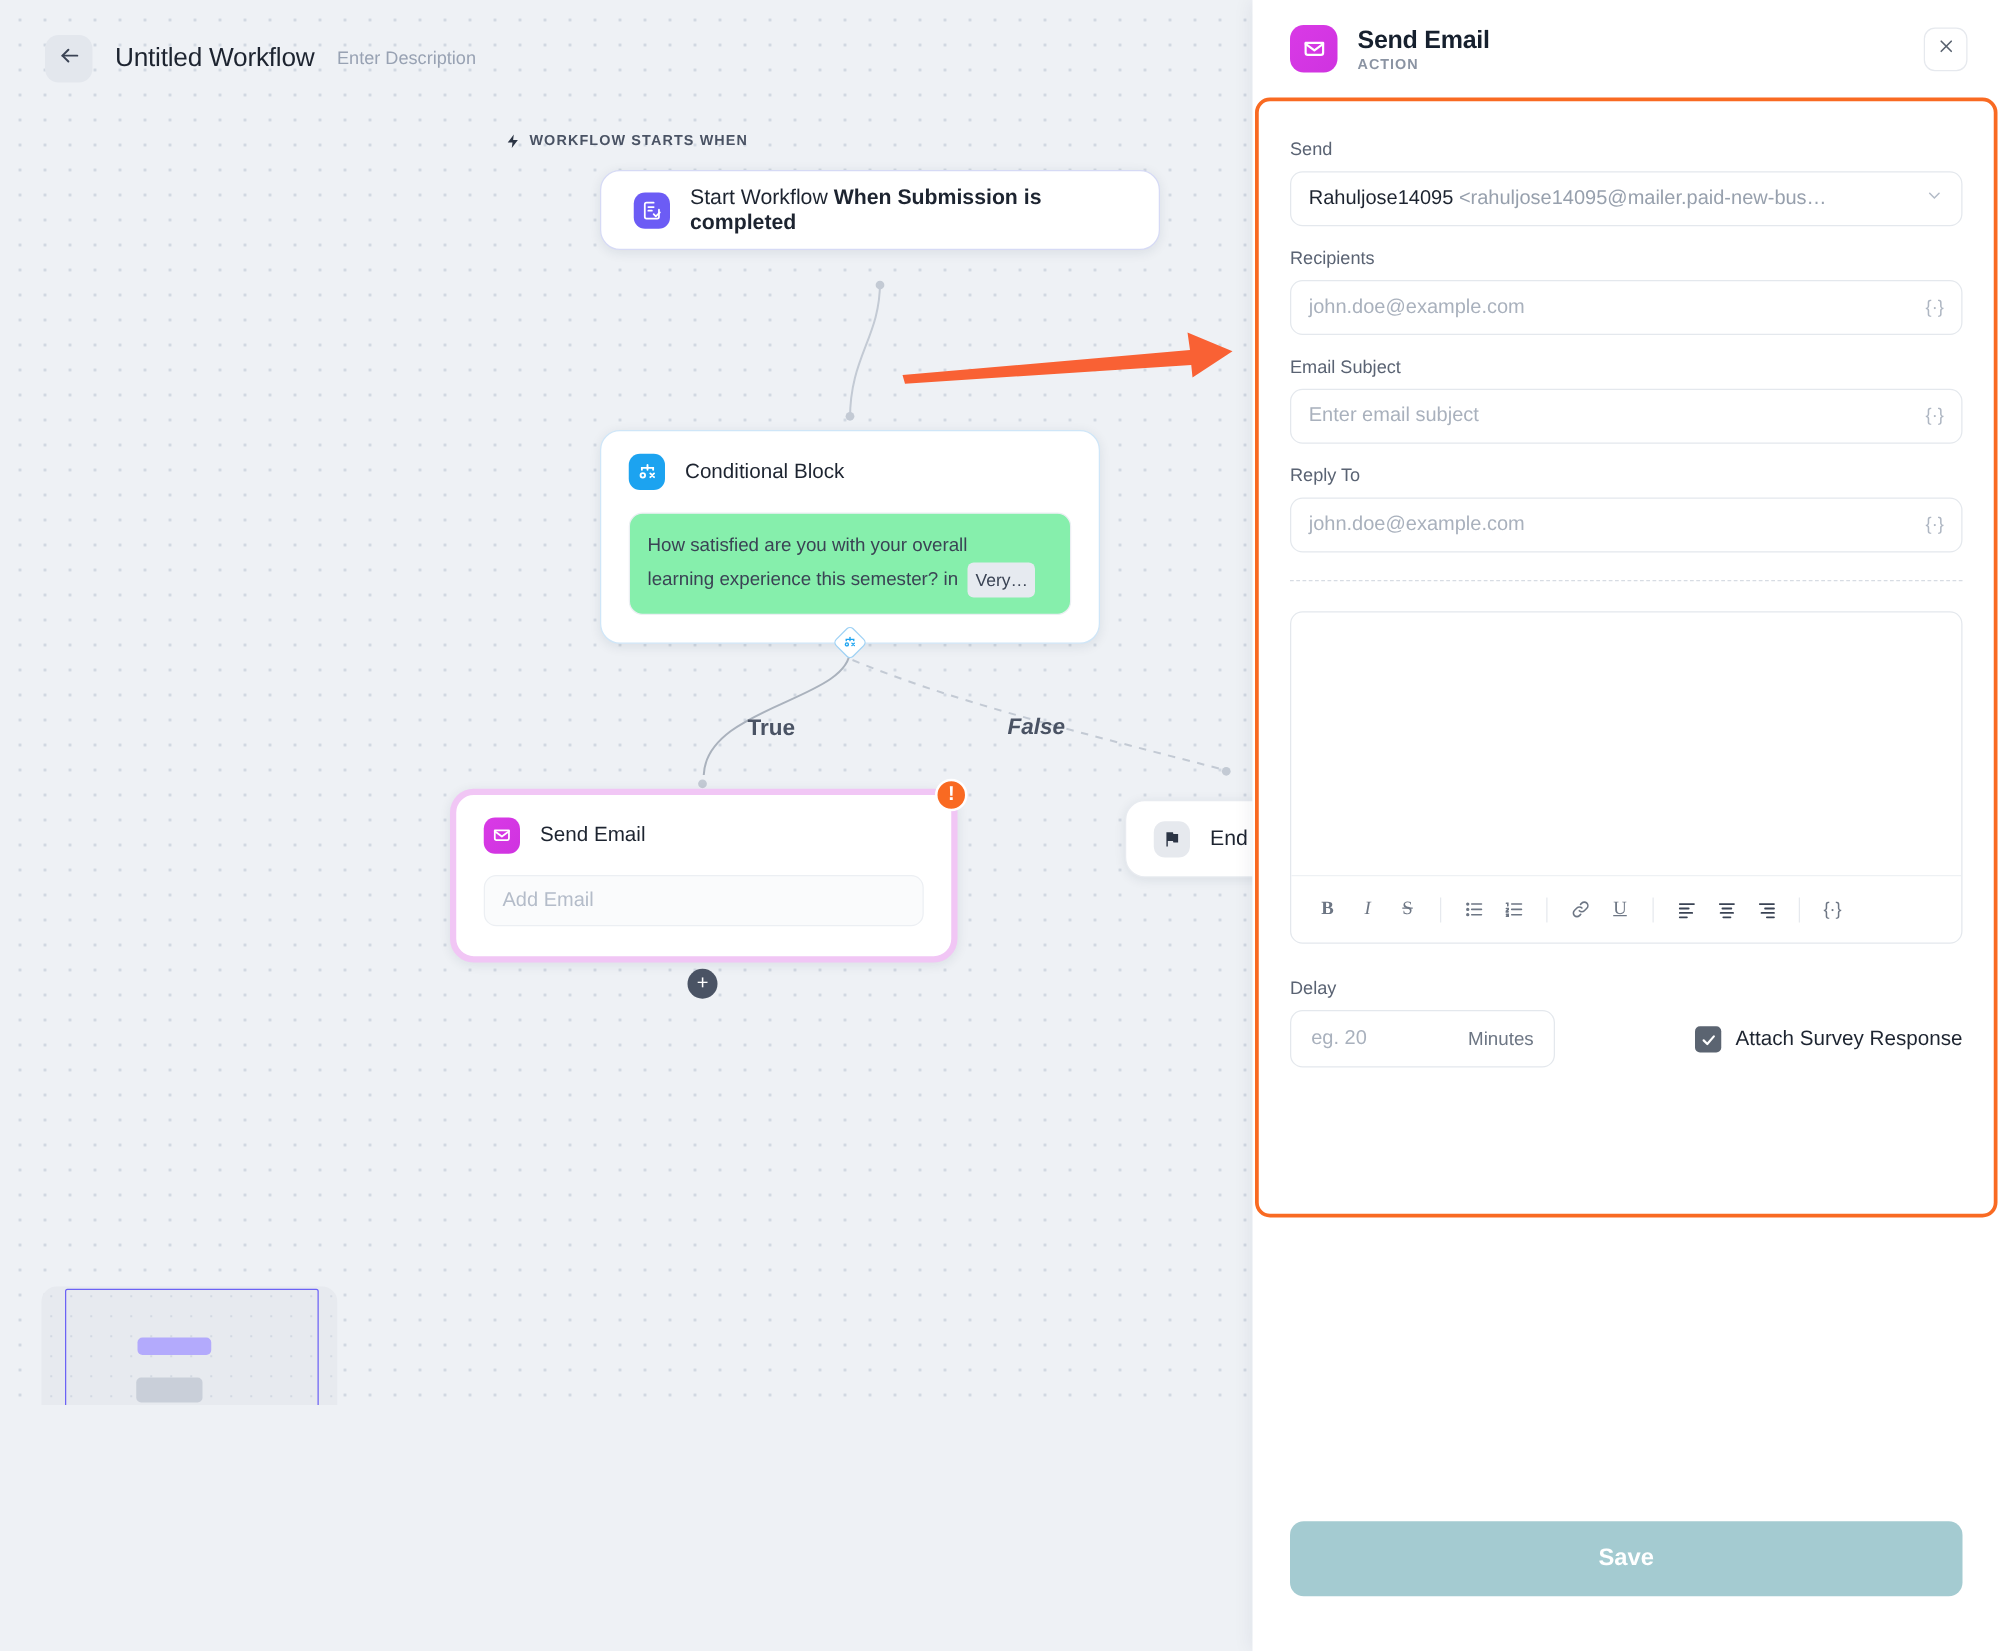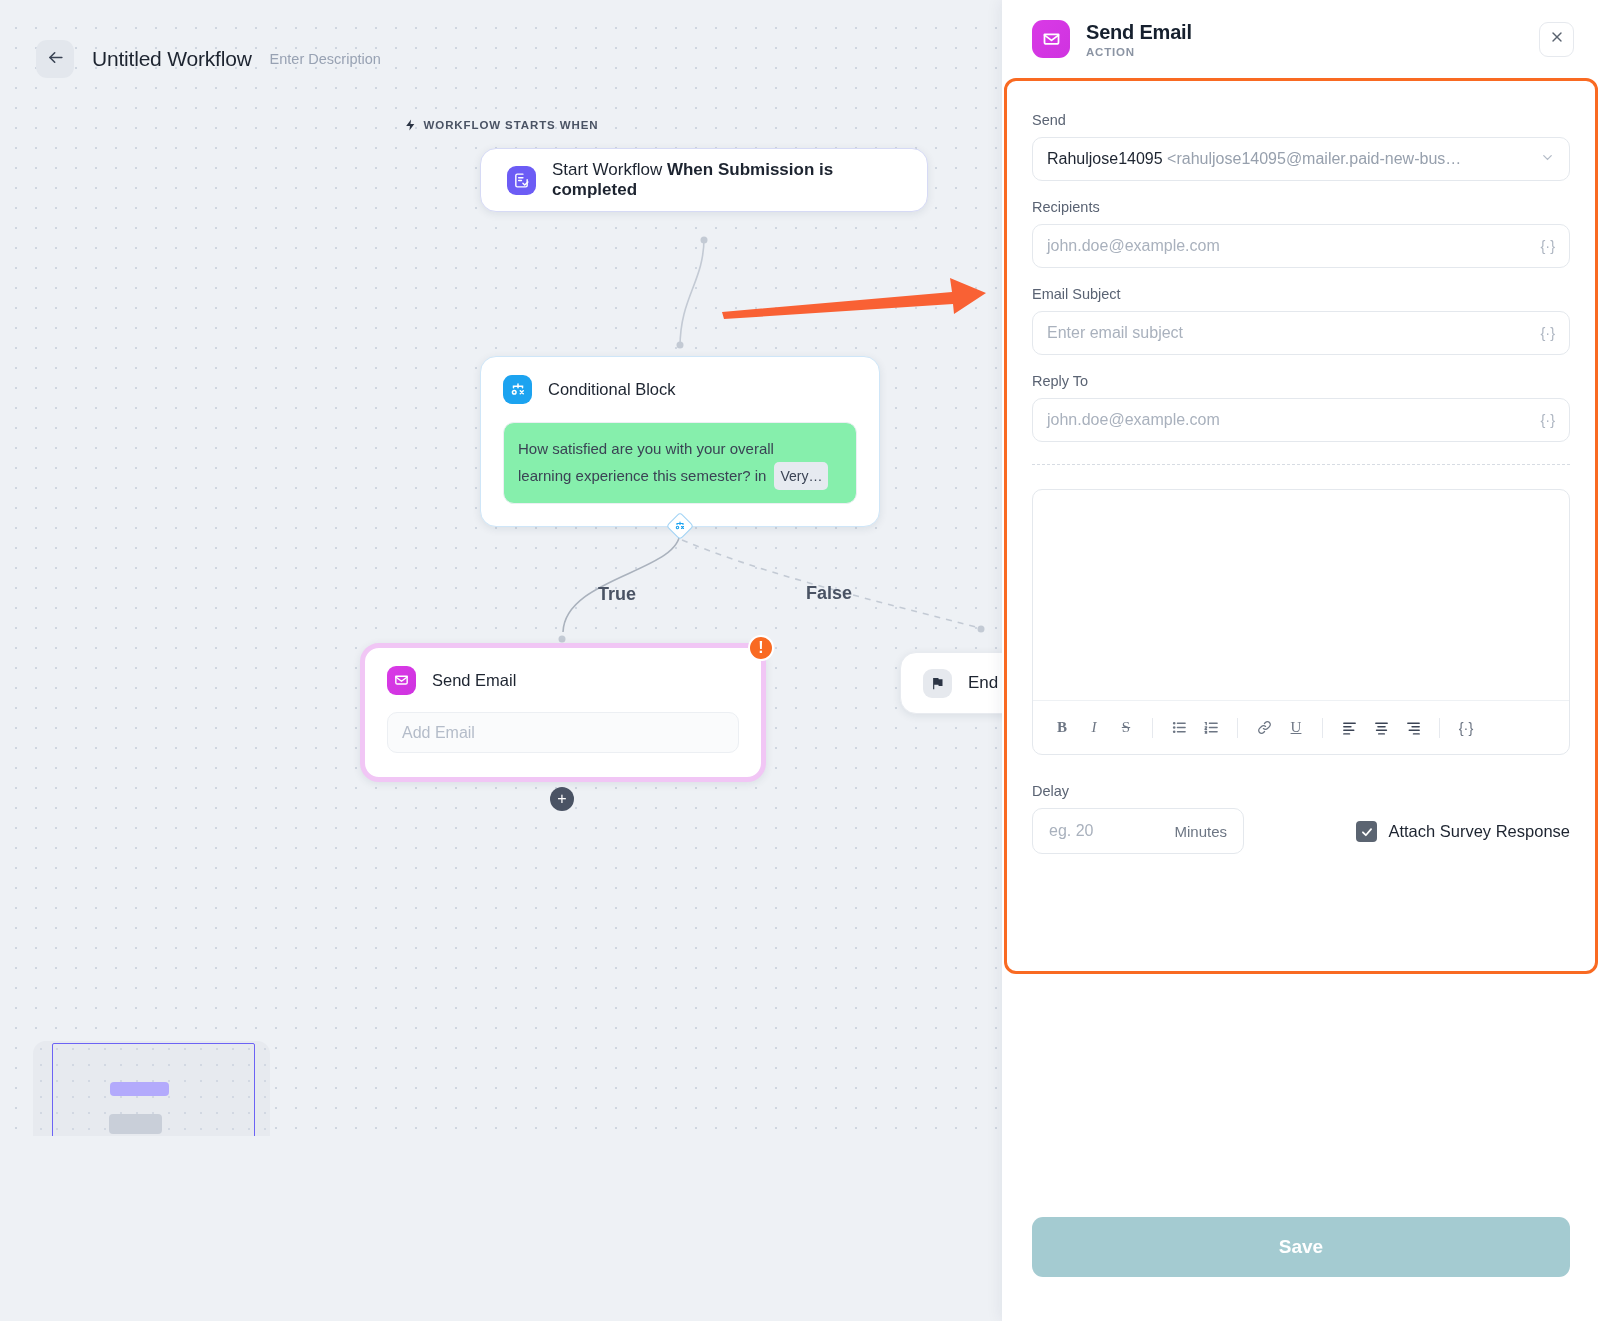--- a/index.html
+++ b/index.html
@@ -6,21 +6,21 @@
   html, body {
     width: 1600px; height: 1321px;
     font-family: "Liberation Sans", sans-serif;
     overflow: hidden;
     background: #eef1f5;
   }
   #app { position: relative; width: 1600px; height: 1321px; }
 
   
   #canvas {
-    position: absolute; left: 0; top: 12px; width: 1002px; height: 1124px;
+    position: absolute; left: 0; top: 0; width: 1002px; height: 1124px;
     background-color: #eef1f5;
     background-image: radial-gradient(circle, #cfd6e0 1.1px, transparent 1.2px);
     background-size: 20px 20px;
     background-position: 6px 6px;
     overflow: hidden;
   }
 
   
   .topbar { position: absolute; left: 36px; top: 28px; display: flex; align-items: center; gap: 18px; }
   .back-btn {
@@ -115,21 +115,21 @@
     left: 900px; top: 640px; width: 260px; height: 62px;
     border: 1.3px solid #e8ebf0; padding: 0 22px; display: flex; align-items: center;
   }
   #node-end .node-icon { background: #e6e9ee; }
   #node-end .label { font-size: 17px; color: #1d2430; white-space: nowrap; }
 
   .branch-label {
     position: absolute; font-size: 18px; font-weight: bold; color: #4a5364;
   }
   #lbl-true { left: 598px; top: 572px; }
-  #lbl-false { left: 806px; top: 571px; }
+  #lbl-false { left: 806px; top: 571px; font-style: italic; }
 
   
   .minimap {
     position: absolute; left: 33px; top: 1029px; width: 237px; height: 178px;
     background: #e7eaef; border-radius: 13px; overflow: hidden;
     background-image: radial-gradient(circle, #d2d8e2 1px, transparent 1.1px);
     background-size: 16px 16px;
   }
   .mm-viewport { position: absolute; left: 19px; top: 2px; width: 203px; height: 198px; border: 1.6px solid #6c63f5; border-radius: 2px; }
   .mm-node { position: absolute; border-radius: 4px; }

